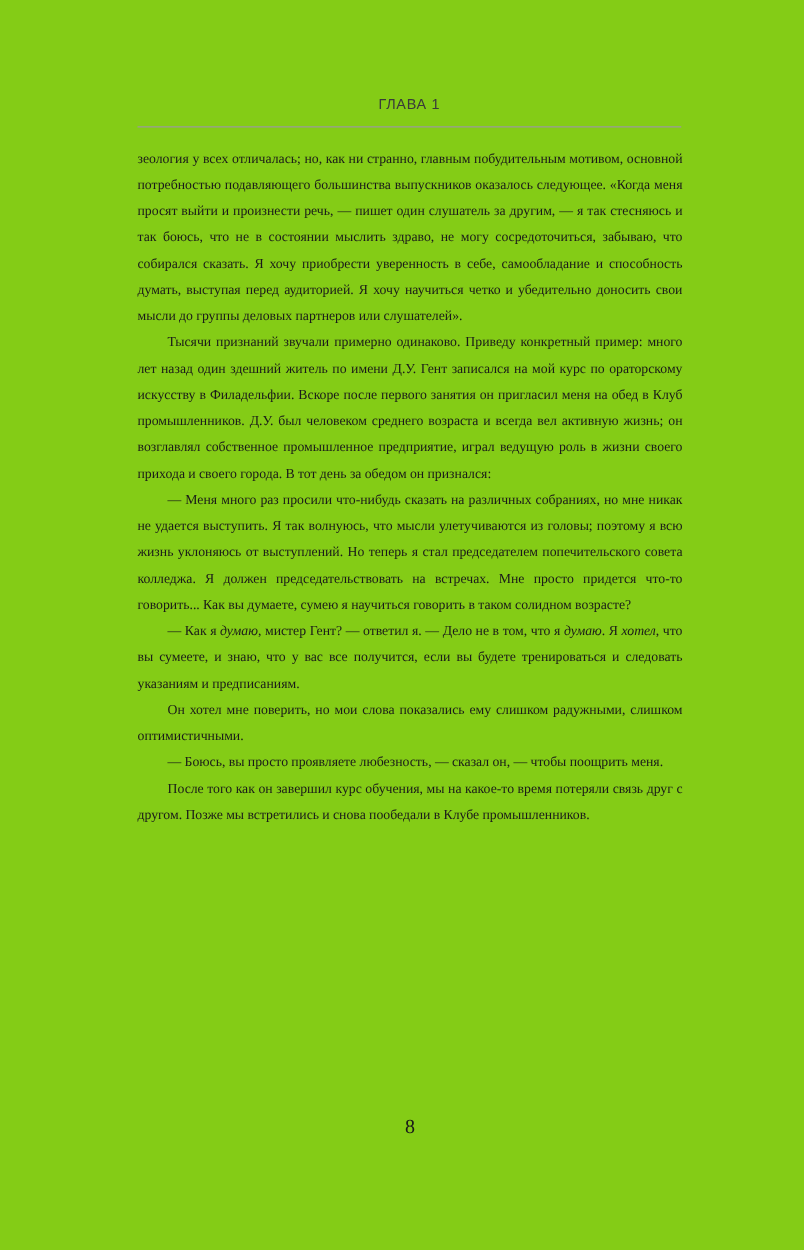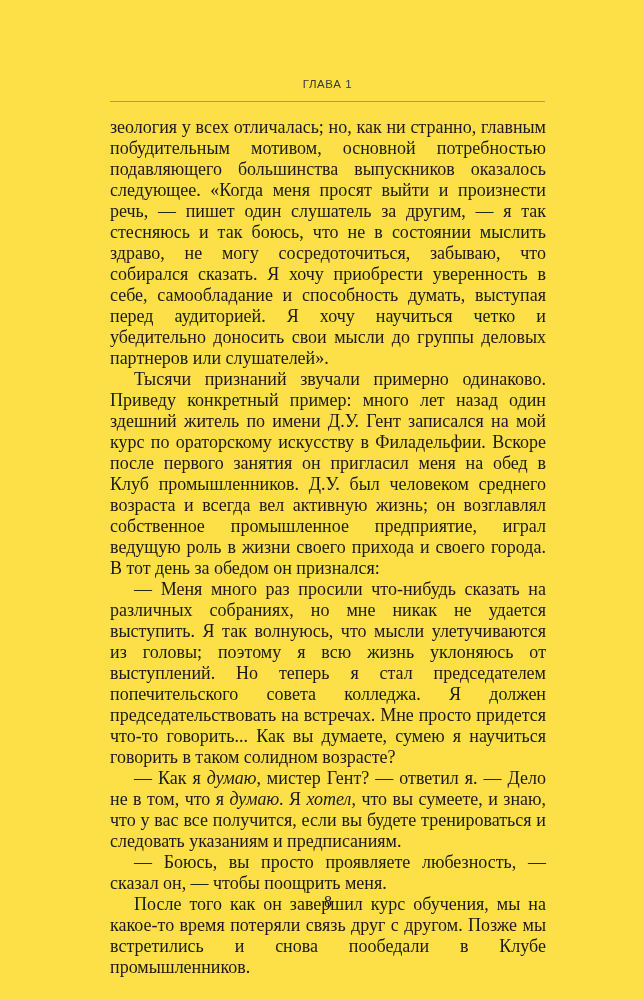--- a/index.html
+++ b/index.html
@@ -53,21 +53,21 @@
     position: absolute;
     top: 117px;
     left: 110px;
     width: 436px;
   }
 
   .para {
     margin: 0;
     text-align: justify;
     text-align-last: left;
-    font-size: 18px;
+    font-size: 11px;
     line-height: 21.0px;
     hyphens: manual;
     -webkit-hyphens: manual;
     word-spacing: -0.1px;
   }
 
   .para.indent {
     text-indent: 24px;
   }
 
@@ -81,31 +81,32 @@
     left: 110px;
     width: 436px;
     text-align: center;
     font-size: 16px;
     color: #1a1a1a;
   }
 </style>
 </head>
 <body style="color: rgb(26, 26, 26);">
 
-<div class="page" style="background: #fde047;">
+<div class="page" style="background: #84cc16;">
 
   <div class="running-head" style="color: rgb(58, 58, 58);">ГЛАВА 1</div>
 
   <div class="head-rule" style="background: rgb(154, 154, 154);"></div>
 
   <div class="textblock">
 
   <p class="para">зеология у всех отличалась; но, как ни странно, главным побудительным мотивом, основной потребностью подавляющего большинства выпускников оказалось следующее. «Когда меня просят выйти и произнести речь, — пишет один слушатель за другим, — я так стесняюсь и так боюсь, что не в состоянии мыслить здраво, не могу сосредоточиться, забываю, что собирался сказать. Я хочу приобрести уверенность в себе, самообладание и способность думать, выступая перед аудиторией. Я хочу научиться четко и убедительно доносить свои мысли до группы деловых партнеров или слушателей».</p>
       <p class="para indent">Тысячи признаний звучали примерно одинаково. Приведу конкретный пример: много лет назад один здешний житель по имени Д.У. Гент записался на мой курс по ораторскому искусству в Филадельфии. Вскоре после первого занятия он пригласил меня на обед в Клуб промышленников. Д.У. был человеком среднего возраста и всегда вел активную жизнь; он возглавлял собственное промышленное предприятие, играл ведущую роль в жизни своего прихода и своего города. В тот день за обедом он признался:</p>
       <p class="para indent">— Меня много раз просили что-нибудь сказать на различных собраниях, но мне никак не удается выступить. Я так волнуюсь, что мысли улетучиваются из головы; поэтому я всю жизнь уклоняюсь от выступлений. Но теперь я стал председателем попечительского совета колледжа. Я должен председательствовать на встречах. Мне просто придется что-то говорить... Как вы думаете, сумею я научиться говорить в таком солидном возрасте?</p>
       <p class="para indent">— Как я <em>думаю</em>, мистер Гент? — ответил я. — Дело не в том, что я <em>думаю</em>. Я <em>хотел</em>, что вы сумеете, и знаю, что у вас все получится, если вы будете тренироваться и следовать указаниям и предписаниям.</p>
+      <p class="para indent">Он хотел мне поверить, но мои слова показались ему слишком радужными, слишком оптимистичными.</p>
       <p class="para indent">— Боюсь, вы просто проявляете любезность, — сказал он, — чтобы поощрить меня.</p>
       <p class="para indent">После того как он завершил курс обучения, мы на какое-то время потеряли связь друг с другом. Позже мы встретились и снова пообедали в Клубе промышленников.</p>
     </div>
 
   <div class="folio">8</div>
 
 </div>
 
 </body></html>

